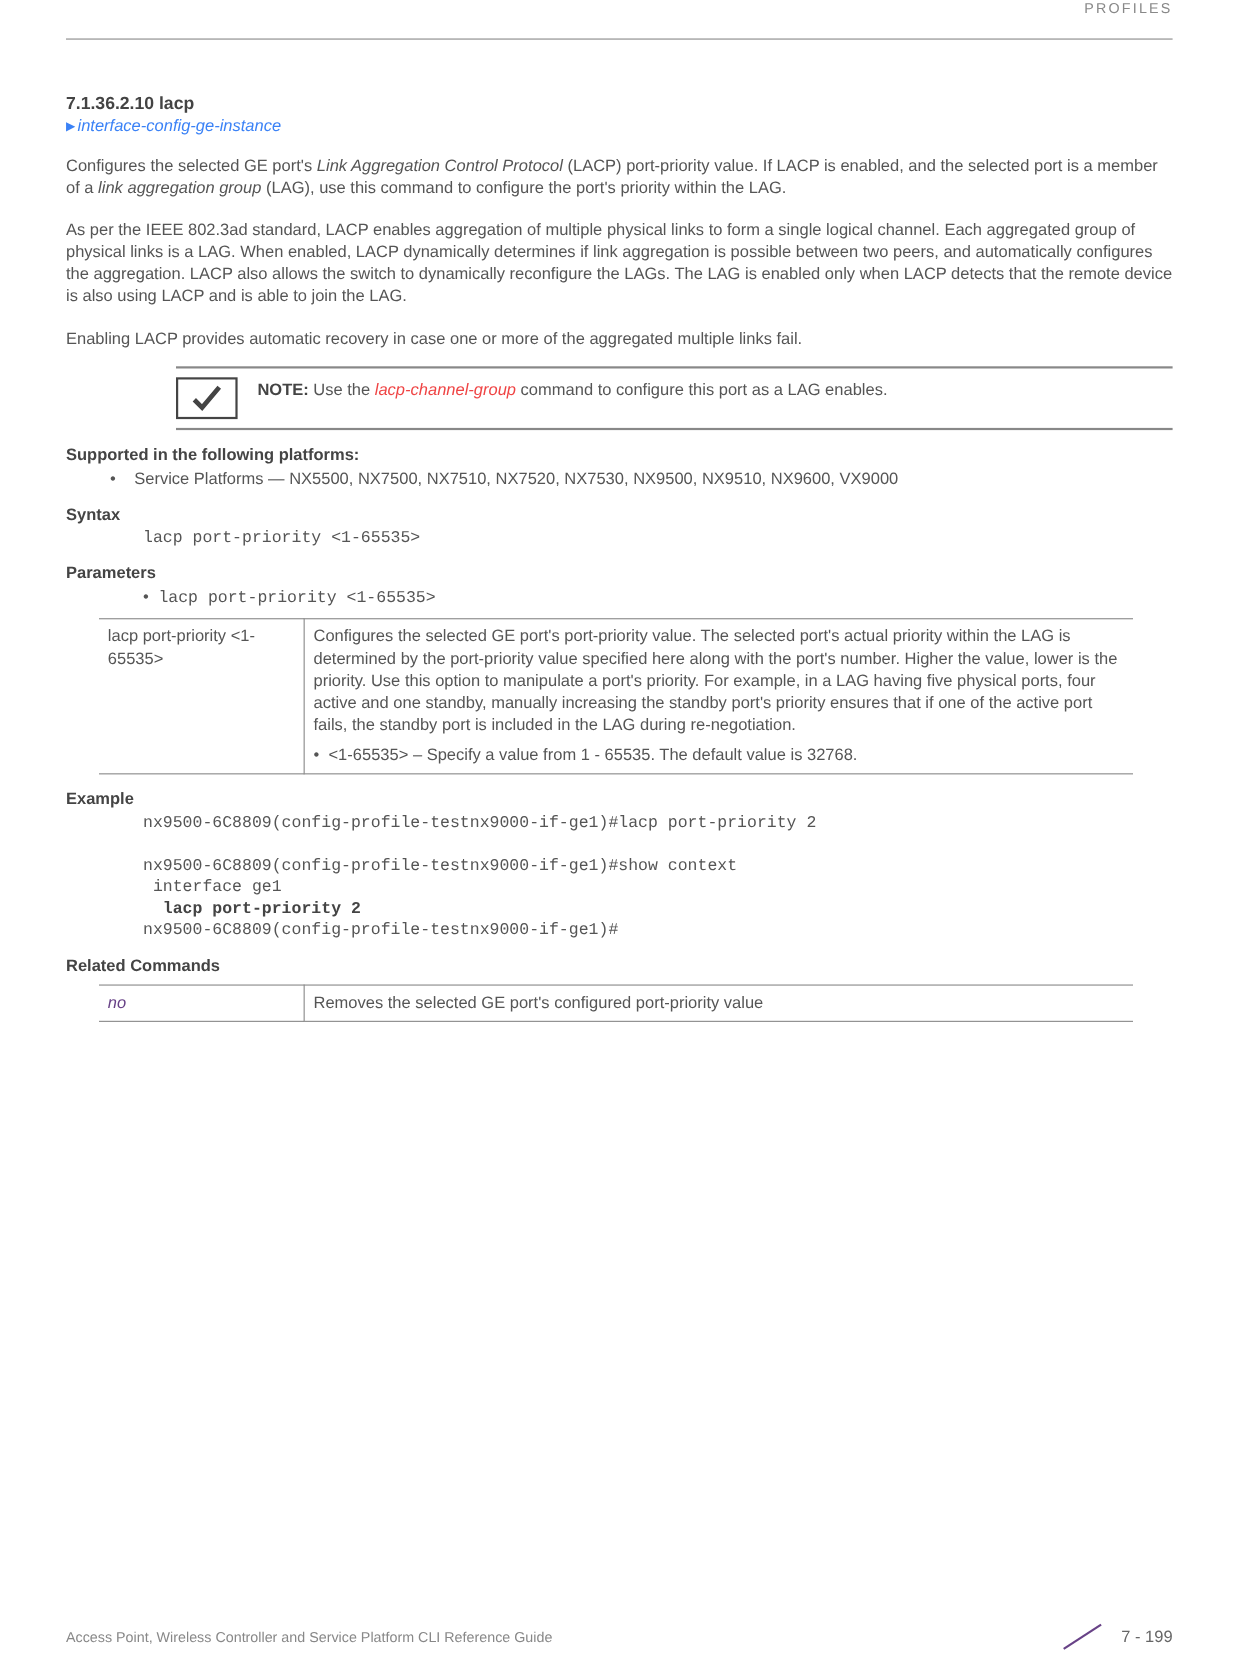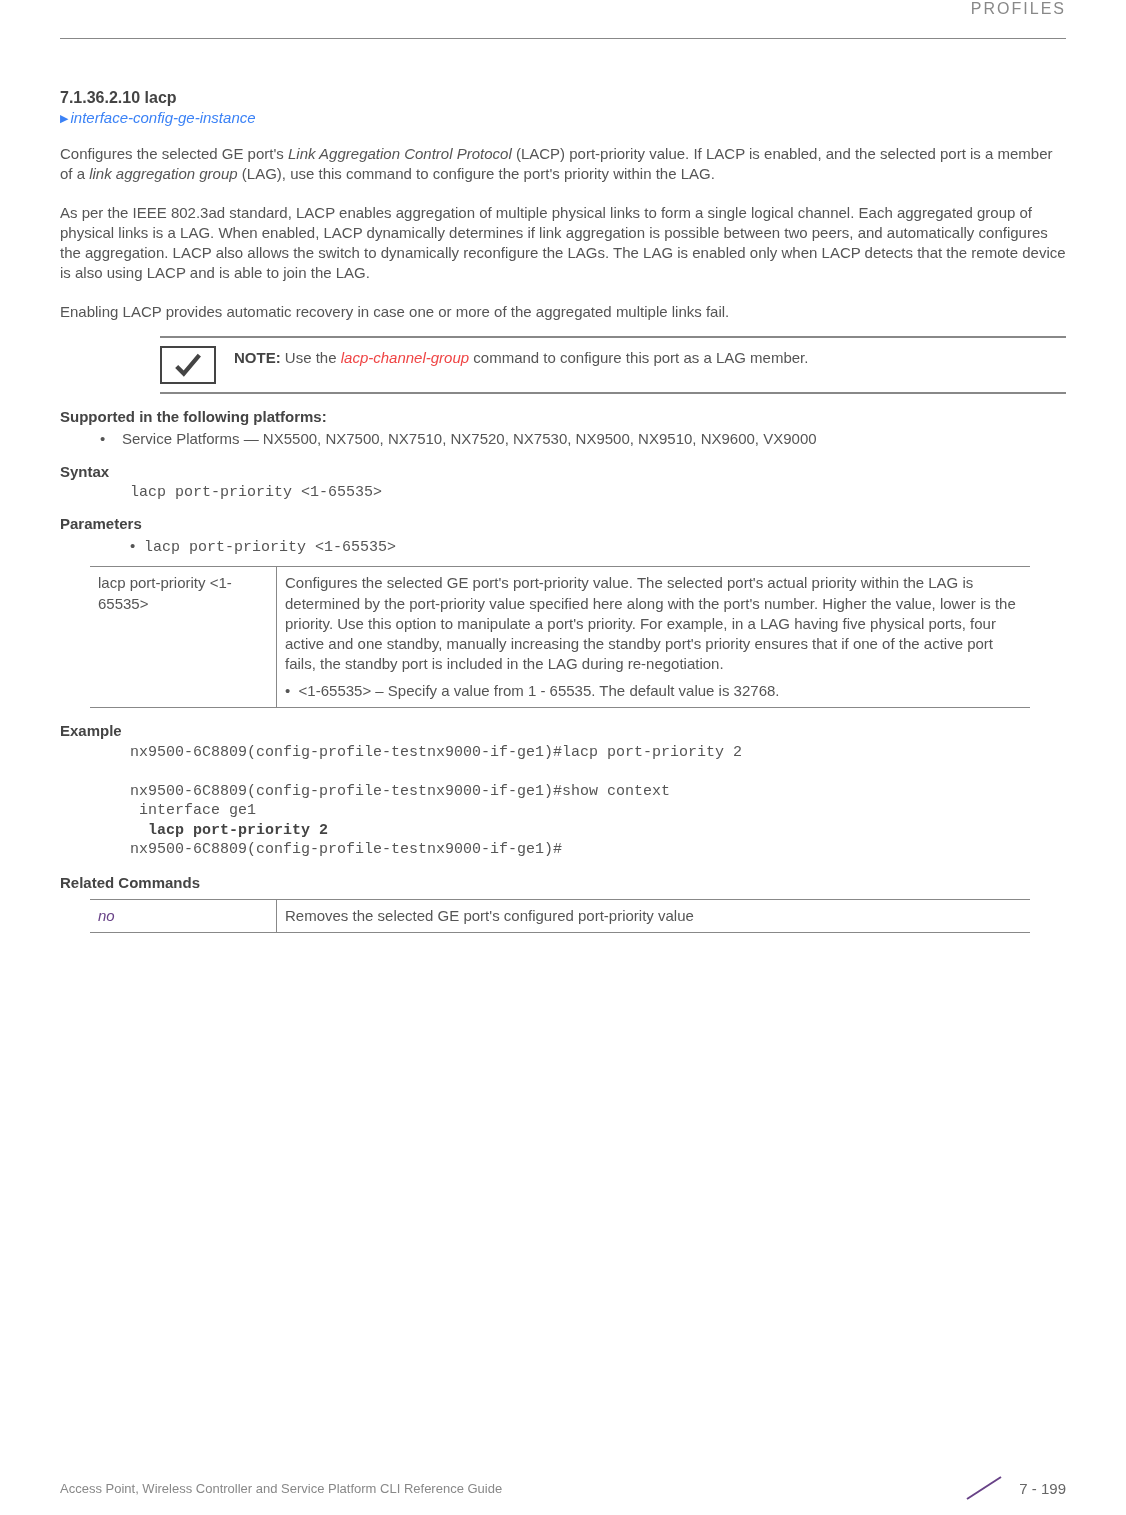--- a/index.html
+++ b/index.html
@@ -15,21 +15,21 @@
     position: relative;
     min-height: 1515px;
     box-sizing: border-box;
   }
   .top-rule {
     border-top: 1px solid #888;
     margin-top: 14px;
   }
   .header-right {
     text-align: right;
-    font-size: 16px;
+    font-size: 13px;
     letter-spacing: 2px;
     color: #888;
     padding: 0 0 6px 0;
   }
   .section-number {
     font-weight: bold;
     font-size: 16px;
     color: #444;
     margin-top: 50px;
   }
@@ -182,21 +182,21 @@
 
   <div class="body-para">Enabling LACP provides automatic recovery in case one or more of the aggregated multiple links fail.</div>
 
   <div class="note-block">
     <div class="note-icon">
       <svg viewBox="0 0 24 24">
           <path d="M4 13 L9 18 L20 5" stroke="#444" stroke-width="3" fill="none"></path>
         </svg>
     </div>
     <div class="note-text">
-      <span class="note-label">NOTE:</span><span> Use the </span><span class="cmd-link">lacp-channel-group</span><span> command to configure this port as a LAG member.</span>
+      <span class="note-label">NOTE:</span><span> Use the </span><span class="cmd-link">lacp-channel-group</span><span> command to configure this port as a LAG enables.</span>
     </div>
   </div>
 
   <div class="h4">Supported in the following platforms:</div>
   <div class="bullet-row">
     <div class="bullet-dot">•</div>
     <div>Service Platforms — NX5500, NX7500, NX7510, NX7520, NX7530, NX9500, NX9510, NX9600, VX9000</div>
   </div>
 
   <div class="h4">Syntax</div>

